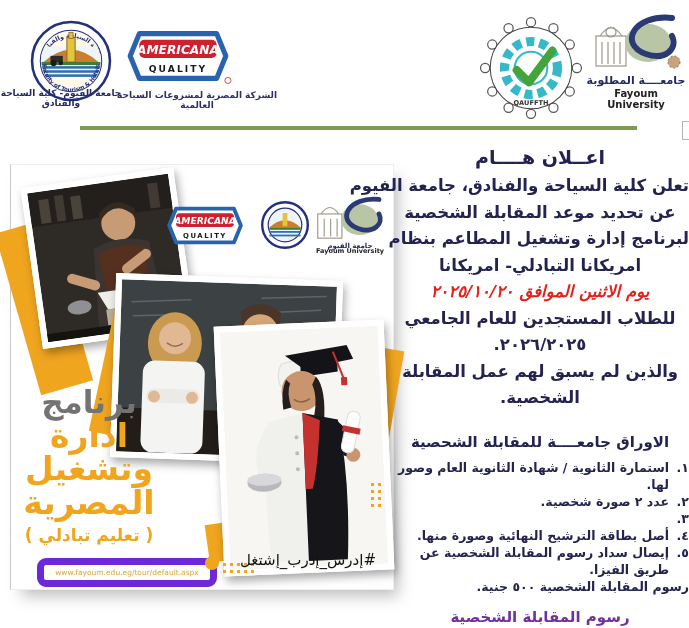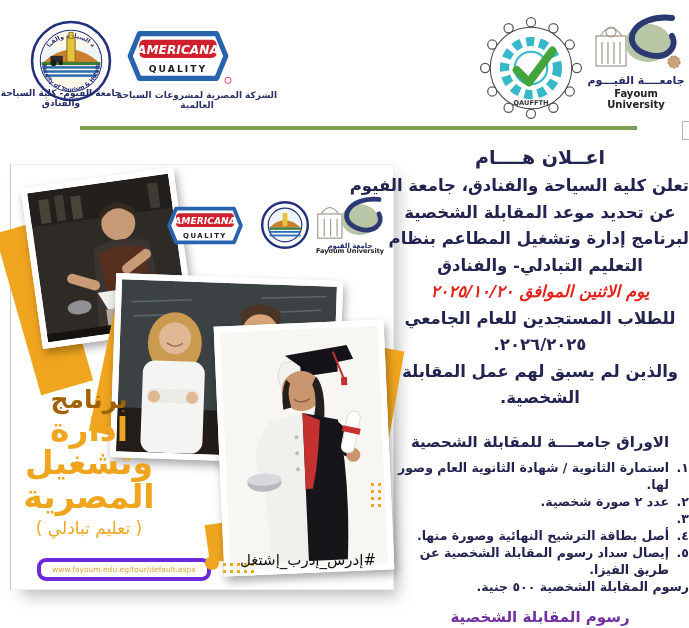--- a/index.html
+++ b/index.html
@@ -15,24 +15,24 @@
   #green-rule{left:80px;top:126px;width:557px;height:4px;background:#7d9b52;}
   #edge-box{left:682px;top:121px;width:6px;height:17px;border:1px solid #b5b5b5;background:#fdfdfd;}
   
   #poster{left:10px;top:164px;width:382px;height:424px;background:#fff;
           border:1px solid #eee;border-left:1px solid #c9c9c9;
           box-shadow:8px 10px 14px -4px rgba(110,110,110,.45);}
   .accent{background:#f0a51f;}
   .photo{background:#fff;border:6px solid #fff;box-shadow:2px 5px 10px rgba(0,0,0,.35);}
   .photo svg{display:block;}
   #poster-title{left:2px;top:222px;width:152px;text-align:center;line-height:1.02;font-weight:900;}
-  #poster-title .t-black{color:#a16207;font-size:25px;}
+  #poster-title .t-black{color:#737373;font-size:31px;}
   #poster-title .t-yel{color:#f0a51f;font-size:33px;}
-  #poster-subtitle{color:#f0a51f;font-size:17px;font-weight:400;margin-top:7px;direction:rtl;}
-  #url-pill{left:26px;top:393px;width:166px;height:15px;border:4px solid #6d28d9;border-radius:9px;
+  #poster-subtitle{color:#f0a51f;font-size:17px;font-weight:700;margin-top:7px;direction:rtl;}
+  #url-pill{left:26px;top:393px;width:166px;height:15px;border:7px solid #6d28d9;border-radius:9px;
             font-size:7.5px;color:#d9a73f;text-align:center;line-height:15px;overflow:hidden;background:#fffdf8;}
   #pill-tail{left:194px;top:391px;width:14px;height:14px;background:#f0a51f;border-radius:50% 0 50% 50%;}
   .dots{background-image:radial-gradient(#f0a51f 34%,transparent 40%);background-size:7px 7px;}
   #dots-col{left:358px;top:316px;width:15px;height:30px;}
   #dots-mid{left:210px;top:396px;width:36px;height:15px;}
   #hashtag{left:224px;top:386px;width:146px;direction:rtl;text-align:center;
            font-size:15px;font-weight:400;color:#141414;}
   
   #announce{left:391px;top:146px;width:298px;direction:rtl;text-align:center;color:#23234f;}
   #announce .ttl{font-size:19px;font-weight:bold;margin-bottom:5px;white-space:nowrap;}
@@ -121,21 +121,21 @@
         <line x1="20" y1="32" x2="20" y2="54"></line>
       <line x1="26" y1="32" x2="26" y2="54"></line>
         <line x1="32" y1="32" x2="32" y2="54"></line>
       <circle cx="23" cy="22" r="5"></circle>
     </g>
     <ellipse cx="60" cy="33" rx="23" ry="19" fill="#b8c6a6"></ellipse>
     <path d="M 84,8 C 46,4 30,34 58,44 C 78,51 90,38 84,26" fill="none" stroke="#2c3a74" stroke-width="6" stroke-linecap="round"></path>
     <circle cx="86" cy="52" r="6" fill="#c8a27a"></circle>
     <circle cx="86" cy="52" r="6" fill="none" stroke="#8a6d4f" stroke-width="1" stroke-dasharray="2 2"></circle>
   </svg>
-  <div class="abs caption-ar" id="univ-ar">جامعــــة الفيـــوم</div>
+  <div class="abs caption-ar" id="univ-ar">جامعــــة المطلوبة</div>
   <div class="abs" id="univ-en">Fayoum University</div>
 
   <div class="abs" id="green-rule"></div>
   <div class="abs" id="edge-box"></div>
 
   <div class="abs" id="poster">
 
     <div class="abs accent" style="left:6px;top:58px;width:54px;height:168px;transform:rotate(-16deg)"></div>
 
     <div class="abs photo" style="left:20px;top:12px;width:142px;height:150px;transform:rotate(-8deg)">
@@ -270,21 +270,21 @@
     <div class="abs" id="pill-tail"></div>
     <div class="abs dots" id="dots-mid"></div>
     <div class="abs" id="hashtag">#إدرس_إدرب_إشتغل</div>
   </div>
 
   <div class="abs" id="announce">
     <div class="ttl">اعــلان هــــام</div>
     <div class="ln">تعلن كلية السياحة والفنادق، جامعة الفيوم</div>
     <div class="ln">عن تحديد موعد المقابلة الشخصية</div>
     <div class="ln">لبرنامج إدارة وتشغيل المطاعم بنظام</div>
-    <div class="ln">التعليم التبادلي- والفنادق</div>
+    <div class="ln">امريكانا التبادلي- امريكانا</div>
     <div class="ln red">يوم الاثنين الموافق ٢٠٢٥/١٠/٢٠</div>
     <div class="ln">للطلاب المستجدين للعام الجامعي</div>
     <div class="ln">٢٠٢٦/٢٠٢٥.</div>
     <div class="ln">والذين لم يسبق لهم عمل المقابلة</div>
     <div class="ln">الشخصية.</div>
 
     <div id="docs-heading">الاوراق جامعــــة للمقابلة الشحصية</div>
 
     <div class="doc">
       <span class="num">١.</span>

